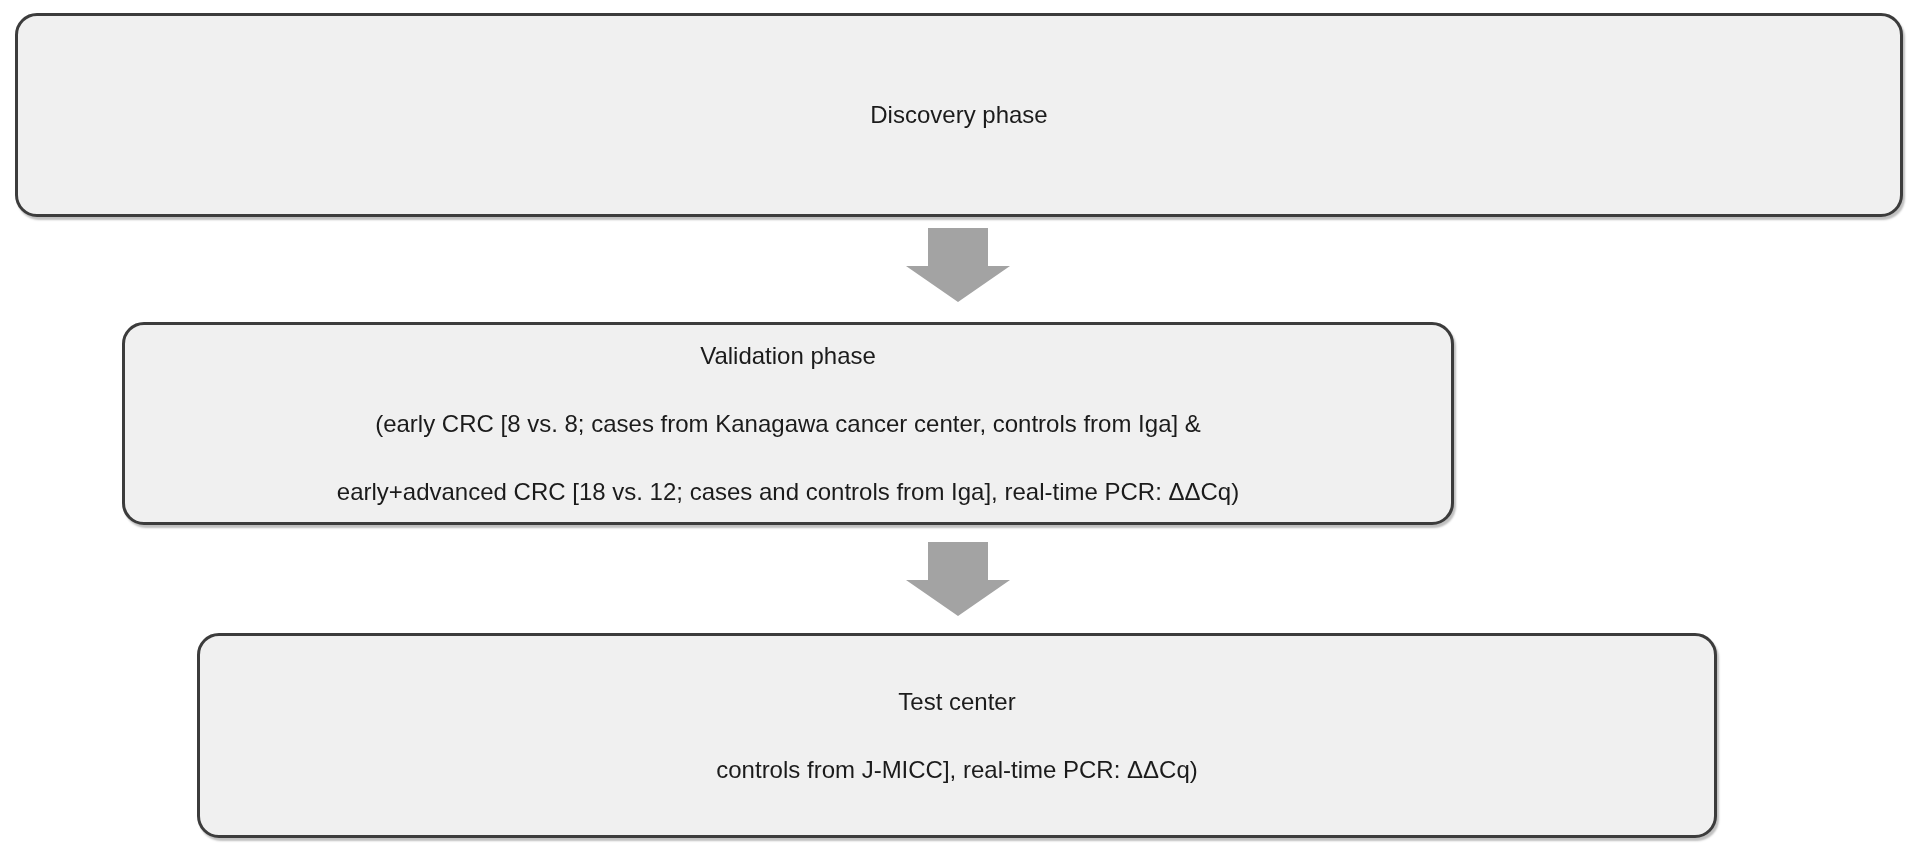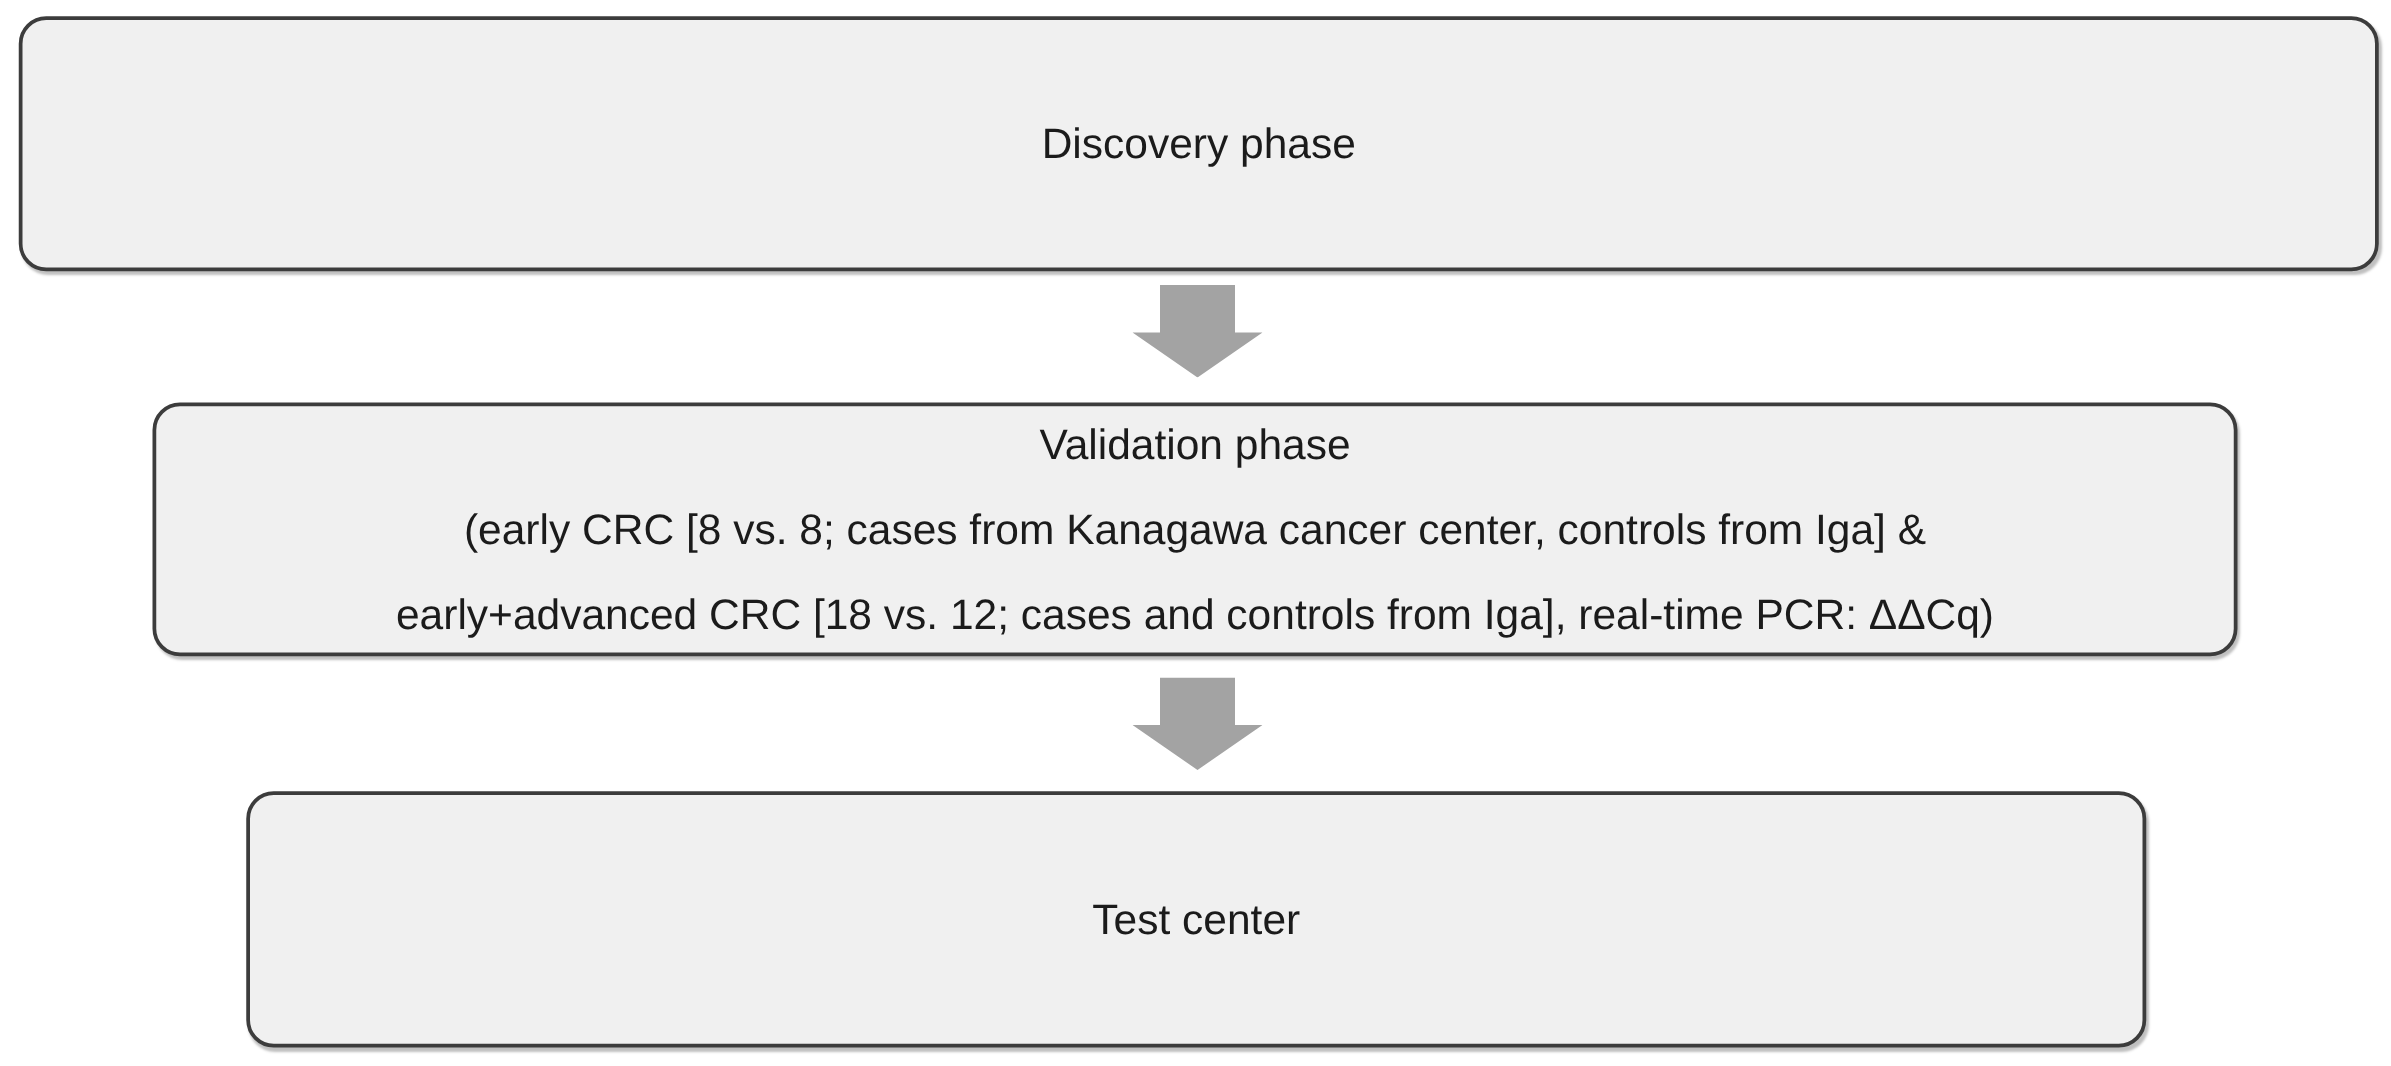--- a/index.html
+++ b/index.html
@@ -22,24 +22,24 @@
     border: 3px solid var(--box-border, #3c3c3c);
     border-radius: 22px;
     box-shadow: 2px 3px 2px rgba(0,0,0,0.25);
     display: flex;
     flex-direction: column;
     justify-content: center;
     align-items: center;
     text-align: center;
   }
   .box1 { left: 15px;  top: 13px;  width: 1888px; height: 204px; }
-  .box2 { left: 122px; top: 322px; width: 1668px; height: 203px; }
+  .box2 { left: 122px; top: 322px; width: 1332px; height: 203px; }
   .box3 { left: 197px; top: 633px; width: 1520px; height: 205px; }
   .line {
-    font-size: 34px;
+    font-size: 24px;
     line-height: 68px;
     color: #1b1b1b;
     white-space: nowrap;
   }
   .arrow {
     position: absolute;
     left: 906px;
     width: 104px;
     height: 74px;
   }
@@ -65,15 +65,16 @@
     <div class="line">(early CRC [8 vs. 8; cases from Kanagawa cancer center, controls from Iga] &amp;</div>
     <div class="line">early+advanced CRC [18 vs. 12; cases and controls from Iga], real-time PCR: ΔΔCq)</div>
   </section>
 
   <svg class="arrow arrow2" viewBox="0 0 104 74" aria-hidden="true">
     <polygon points="22,0 82,0 82,38 104,38 52,74 0,38 22,38"></polygon>
   </svg>
 
   <section class="phase-box box3">
     <div class="line">Test center</div>
+    <div class="line">controls from J-MICC], real-time PCR: ΔΔCq)</div>
   </section>
 
 </div>
 
 </body></html>

